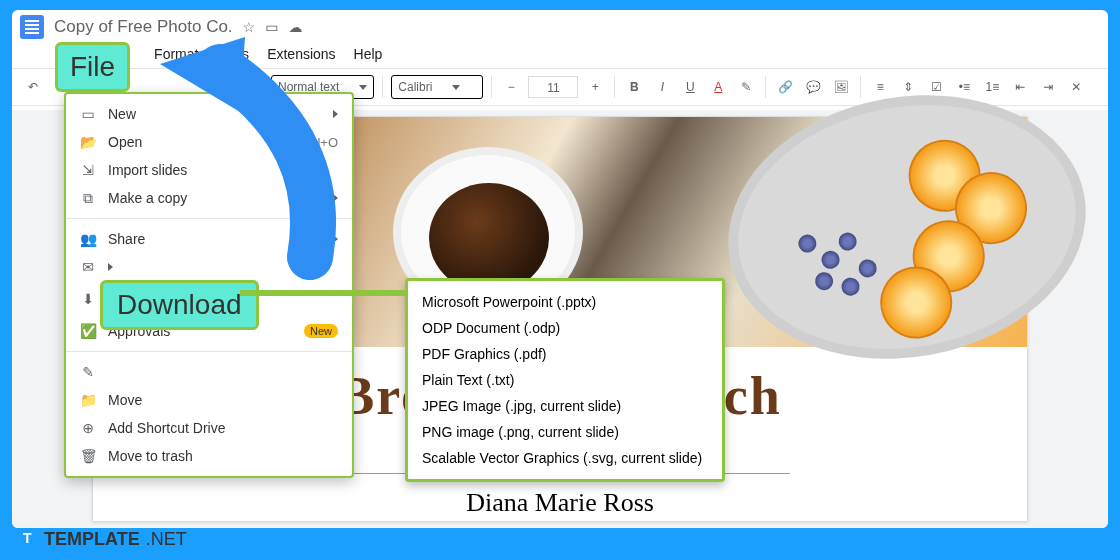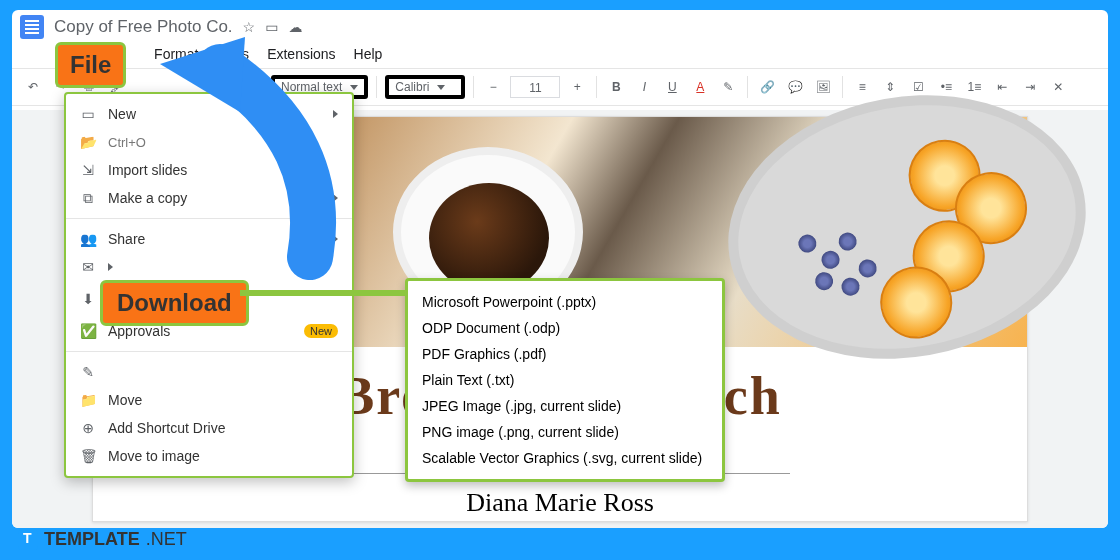--- a/index.html
+++ b/index.html
@@ -7,21 +7,21 @@
   .frame { position: absolute; left: 12px; top: 10px; width: 1096px; height: 518px; background: #fff; border-radius: 6px; overflow: hidden; }
   .titlebar { display: flex; align-items: center; height: 30px; padding: 4px 8px 0 8px; gap: 10px; }
   .doc-icon { width: 24px; height: 24px; background: #4285f4; border-radius: 3px; position: relative; }
   .doc-icon::after { content: ""; position: absolute; left: 5px; top: 5px; width: 14px; height: 2px; background: #fff; box-shadow: 0 4px 0 #fff, 0 8px 0 #fff, 0 12px 0 #fff; }
   .doc-title { font-size: 17px; color: #5f6368; }
   .title-icons { display: flex; gap: 10px; color: #5f6368; font-size: 14px; }
   .menubar { display: flex; align-items: center; height: 28px; padding: 0 44px; gap: 18px; font-size: 14px; color: #202124; }
   .menubar span { cursor: pointer; }
   .toolbar { display: flex; align-items: center; height: 38px; border-top: 1px solid #e5e5e5; border-bottom: 1px solid #e5e5e5; padding: 0 10px; gap: 6px; font-size: 12px; color: #5f6368; }
   .tbtn { min-width: 22px; height: 24px; display: inline-flex; align-items: center; justify-content: center; border-radius: 3px; cursor: pointer; padding: 0 2px; }
-  .dd { border: 4px solid #000000; border-radius: 3px; height: 24px; padding: 0 6px; display: inline-flex; align-items: center; gap: 8px; text-align: center; }
+  .dd { border: 1px solid #000000; border-radius: 3px; height: 24px; padding: 0 6px; display: inline-flex; align-items: center; gap: 20px; text-align: center; }
   .sep { width: 1px; height: 22px; background: #e2e2e2; margin: 0 2px; }
   .tri { width: 0; height: 0; border-left: 4px solid transparent; border-right: 4px solid transparent; border-top: 5px solid #5f6368; }
   .fsz { border: 1px solid #dadce0; width: 50px; height: 22px; text-align: center; line-height: 22px; font-size: 12px; }
   .canvas { position: absolute; left: 0; top: 100px; width: 1096px; height: 418px; background: #f1f3f4; }
   .page { position: absolute; left: 80px; top: 6px; width: 936px; height: 406px; background: #fff; box-shadow: 0 1px 3px rgba(0,0,0,.1); border: 1px solid #ddd; }
   .photo { height: 230px; background: linear-gradient(120deg,#9a6b4a 0%,#c59a6a 25%,#f3e6d0 45%,#6a5a4a 55%,#e8ddc7 70%,#f7b34f 100%); position: relative; }
   .coffee { position:absolute; left:300px; top:30px; width:190px; height:170px; border-radius:50%; background:#fafafa; border:8px solid #eee; }
   .coffee::after { content:""; position:absolute; left:28px; top:28px; width:120px; height:110px; border-radius:50%; background: radial-gradient(circle at 40% 35%, #6b3b1a 0%, #2b170a 70%); }
   .plate { position:absolute; right:-60px; top:-20px; width:360px; height:260px; border-radius:50%; background:#d9d9d9; border:10px solid #cfcfcf; transform: rotate(-10deg); overflow:hidden;}
   .orange { position:absolute; width:72px; height:72px; border-radius:50%; background: radial-gradient(circle,#ffe49a 20%, #f7a426 65%, #d77a0a 100%); border:2px solid #d97f12; }
@@ -34,21 +34,21 @@
   .file-menu { position:absolute; left:64px; top:92px; width:290px; background:#fff; border:2px solid #8cc63f; border-radius:4px; box-shadow: 0 4px 14px rgba(0,0,0,.25); font-size:14px; color:#333; overflow:hidden; }
   .mi { display:flex; align-items:center; height:28px; padding:0 14px; gap:12px; cursor:pointer;}
   .mi .ico { width:16px; text-align:center; color:#5f6368;}
   .mi .lbl { flex:1; }
   .mi .arw { width:0;height:0;border-top:4px solid transparent;border-bottom:4px solid transparent;border-left:5px solid #5f6368;}
   .mi .sc { color:#777; font-size:13px;}
   .msep { height:1px; background:#e5e5e5; margin:4px 0; }
   .pad-top { margin-top:6px;}
   .pad-bot { margin-bottom:6px;}
   
-  .callout { position:absolute; background:#f97316; border:3px solid #8cc63f; border-radius:6px; font-size:24px; font-weight:700; color:#333; padding:6px 12px; }
+  .callout { position:absolute; background:#5eead4; border:3px solid #8cc63f; border-radius:6px; font-size:28px; font-weight:400; color:#333; padding:6px 12px; }
   .stem { position:absolute; background:#8cc63f; height:6px; }
   
   .submenu { position:absolute; left:405px; top:278px; width:320px; background:#fff; border:3px solid #8cc63f; border-radius:4px; box-shadow:0 4px 10px rgba(0,0,0,.25); font-size:14px; padding:8px 0; }
   .subitem { height:26px; display:flex; align-items:center; padding:0 14px; cursor:pointer;}
   
   .arrow { position:absolute; left:100px; top:32px; width:250px; height:250px; pointer-events:none;}
   .footer { position:absolute; left:18px; bottom:10px; display:flex; align-items:center; gap:6px; color:#333; font-weight:700; font-size:18px;}
   .footer .sq { width:20px;height:20px; background:#1a9fff; border-radius:4px; display:inline-block; position:relative;}
   .footer .sq::after{content:"T"; color:#fff; position:absolute; left:5px; top:0; font-size:14px; font-weight:bold;}
   .new-badge { background:#fbbc04; color:#333; font-size:11px; padding:1px 6px; border-radius:8px;}
@@ -79,21 +79,21 @@
     <span class="tbtn">↷</span>
     <span class="tbtn">🖶</span>
     <span class="tbtn">🖌</span>
     <span style="width:120px"></span>
     <span class="sep"></span>
     <span class="dd">
         <span>Normal text</span>
         <span class="tri"></span>
       </span>
     <span class="sep"></span>
-    <span class="dd" style="width:80px">
+    <span class="dd" style="width:92px">
         <span>Calibri</span>
         <span class="tri"></span>
       </span>
     <span class="sep"></span>
     <span class="tbtn">−</span>
     <span class="fsz">11</span>
     <span class="tbtn">+</span>
     <span class="sep"></span>
     <span class="tbtn" style="font-weight:bold">B</span>
     <span class="tbtn" style="font-style:italic">I</span>
@@ -141,20 +141,21 @@
 </div>
 
 <div class="file-menu">
   <div class="mi pad-top">
       <span class="ico">▭</span>
       <span class="lbl">New</span>
       <span class="arw"></span>
     </div>
   <div class="mi">
       <span class="ico">📂</span>
+      <span class="lbl">Open</span>
       <span class="sc">Ctrl+O</span>
     </div>
   <div class="mi">
       <span class="ico">⇲</span>
       <span class="lbl">Import slides</span>
     </div>
   <div class="mi pad-bot">
       <span class="ico">⧉</span>
       <span class="lbl">Make a copy</span>
       <span class="arw"></span>
@@ -185,21 +186,21 @@
   <div class="mi">
       <span class="ico">📁</span>
       <span class="lbl">Move</span>
     </div>
   <div class="mi">
       <span class="ico">⊕</span>
       <span class="lbl">Add Shortcut Drive</span>
     </div>
   <div class="mi pad-bot">
       <span class="ico">🗑</span>
-      <span class="lbl">Move to image</span>
+      <span class="lbl">Move to trash</span>
     </div>
 </div>
 
 <div class="submenu">
   <div class="subitem">Microsoft Powerpoint (.pptx)</div>
   <div class="subitem">ODP Document (.odp)</div>
   <div class="subitem">PDF Graphics (.pdf)</div>
   <div class="subitem">Plain Text (.txt)</div>
   <div class="subitem">JPEG Image (.jpg, current slide)</div>
   <div class="subitem">PNG image (.png, current slide)</div>

